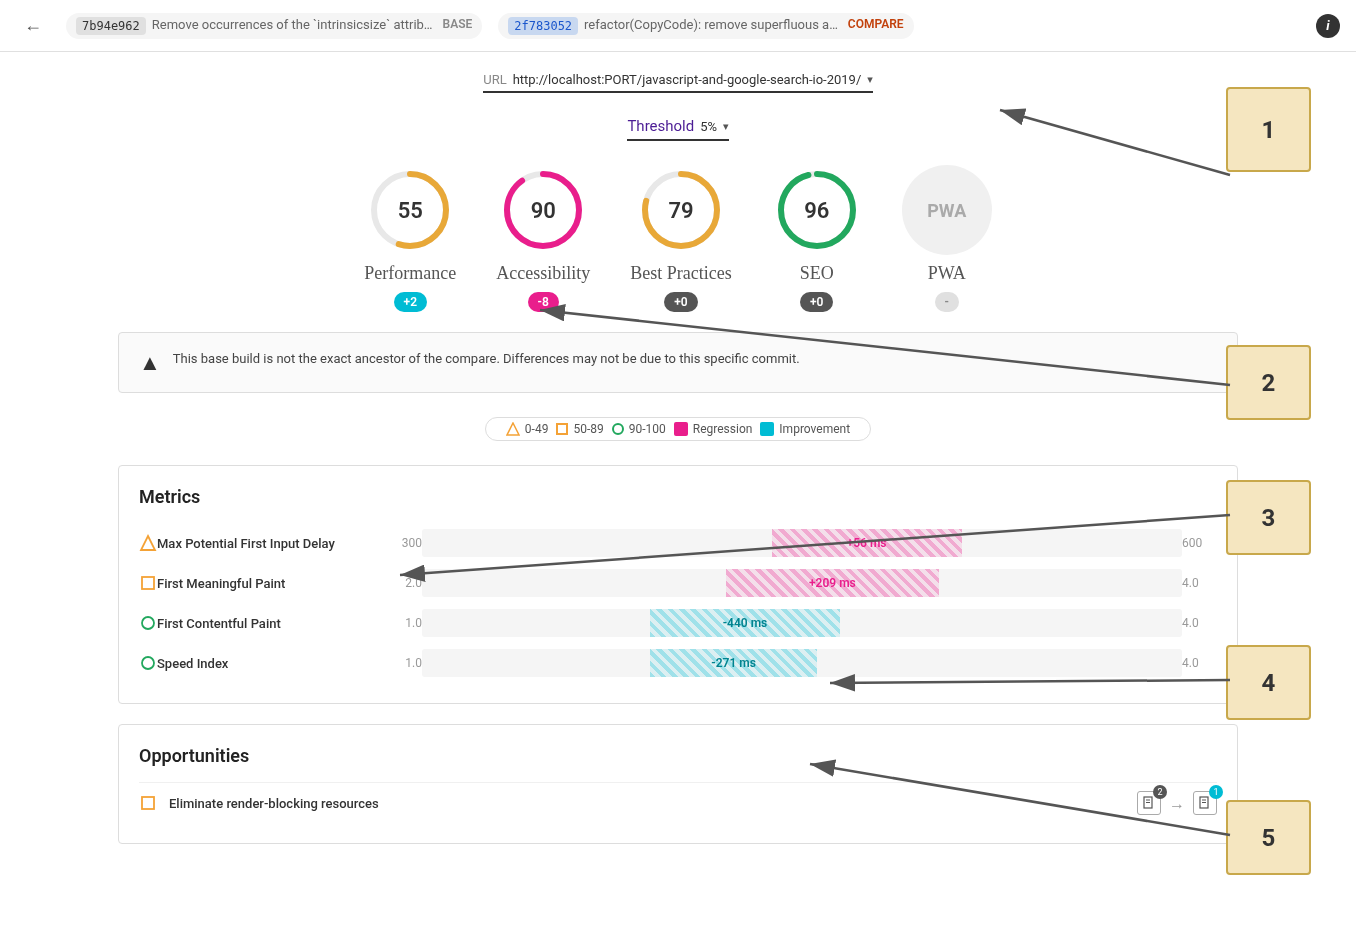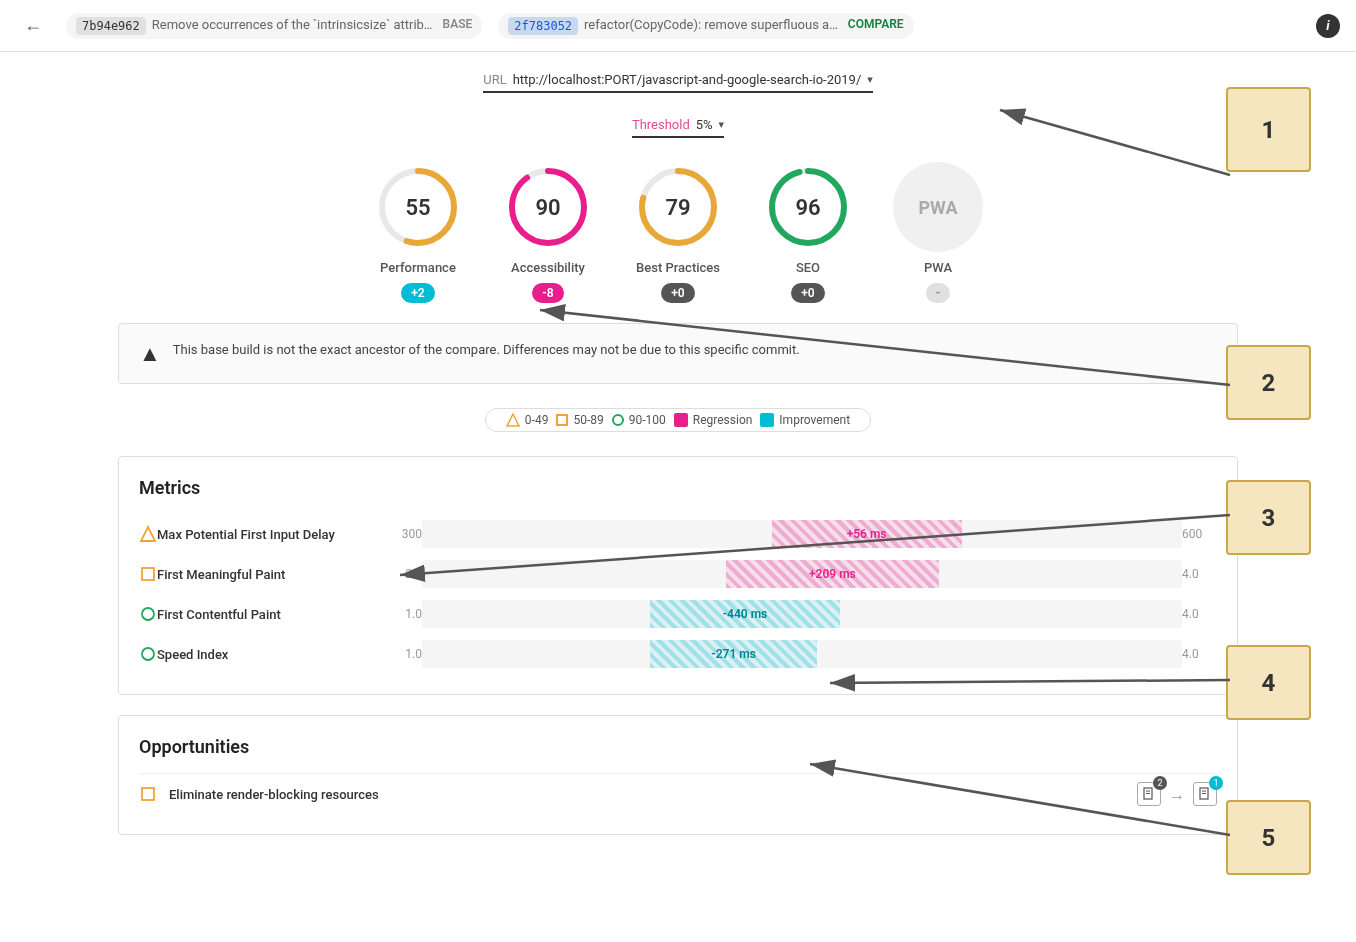--- a/index.html
+++ b/index.html
@@ -54,21 +54,21 @@
       color: #666;
       font-size: 13px;
     }
     .base-label {
       color: #888;
       font-weight: 600;
       font-size: 12px;
       margin-left: 4px;
     }
     .compare-label {
-      color: #15803d;
+      color: #c2410c;
       font-weight: 600;
       font-size: 12px;
       margin-left: 4px;
     }
     .info-icon {
       margin-left: auto;
       width: 24px;
       height: 24px;
       border-radius: 50%;
       background: #333;
@@ -119,22 +119,22 @@
       font-size: 11px;
     }
     .threshold-section {
       display: flex;
       align-items: center;
       gap: 6px;
       border-bottom: 2px solid #333;
       padding-bottom: 4px;
     }
     .threshold-label {
-      color: #ec4899;
-      font-size: 13px;
+      color: #4c1d95;
+      font-size: 15px;
     }
     .threshold-value {
       font-size: 13px;
       color: #333;
     }
 
     
     .scores-row {
       display: flex;
       justify-content: center;
@@ -170,23 +170,24 @@
     .score-number {
       position: absolute;
       top: 50%;
       left: 50%;
       transform: translate(-50%, -50%);
       font-size: 22px;
       font-weight: 600;
       color: #333;
     }
     .score-name {
-      font-size: 13px;
+      font-size: 18px;
       color: #555;
       font-weight: 500;
+      font-family: Liberation Serif, serif;
     }
     .score-badge {
       border-radius: 12px;
       padding: 3px 10px;
       font-size: 12px;
       font-weight: 600;
       color: #fff;
     }
     .badge-positive { background: #00bcd4; }
     .badge-negative { background: #e91e8c; }

